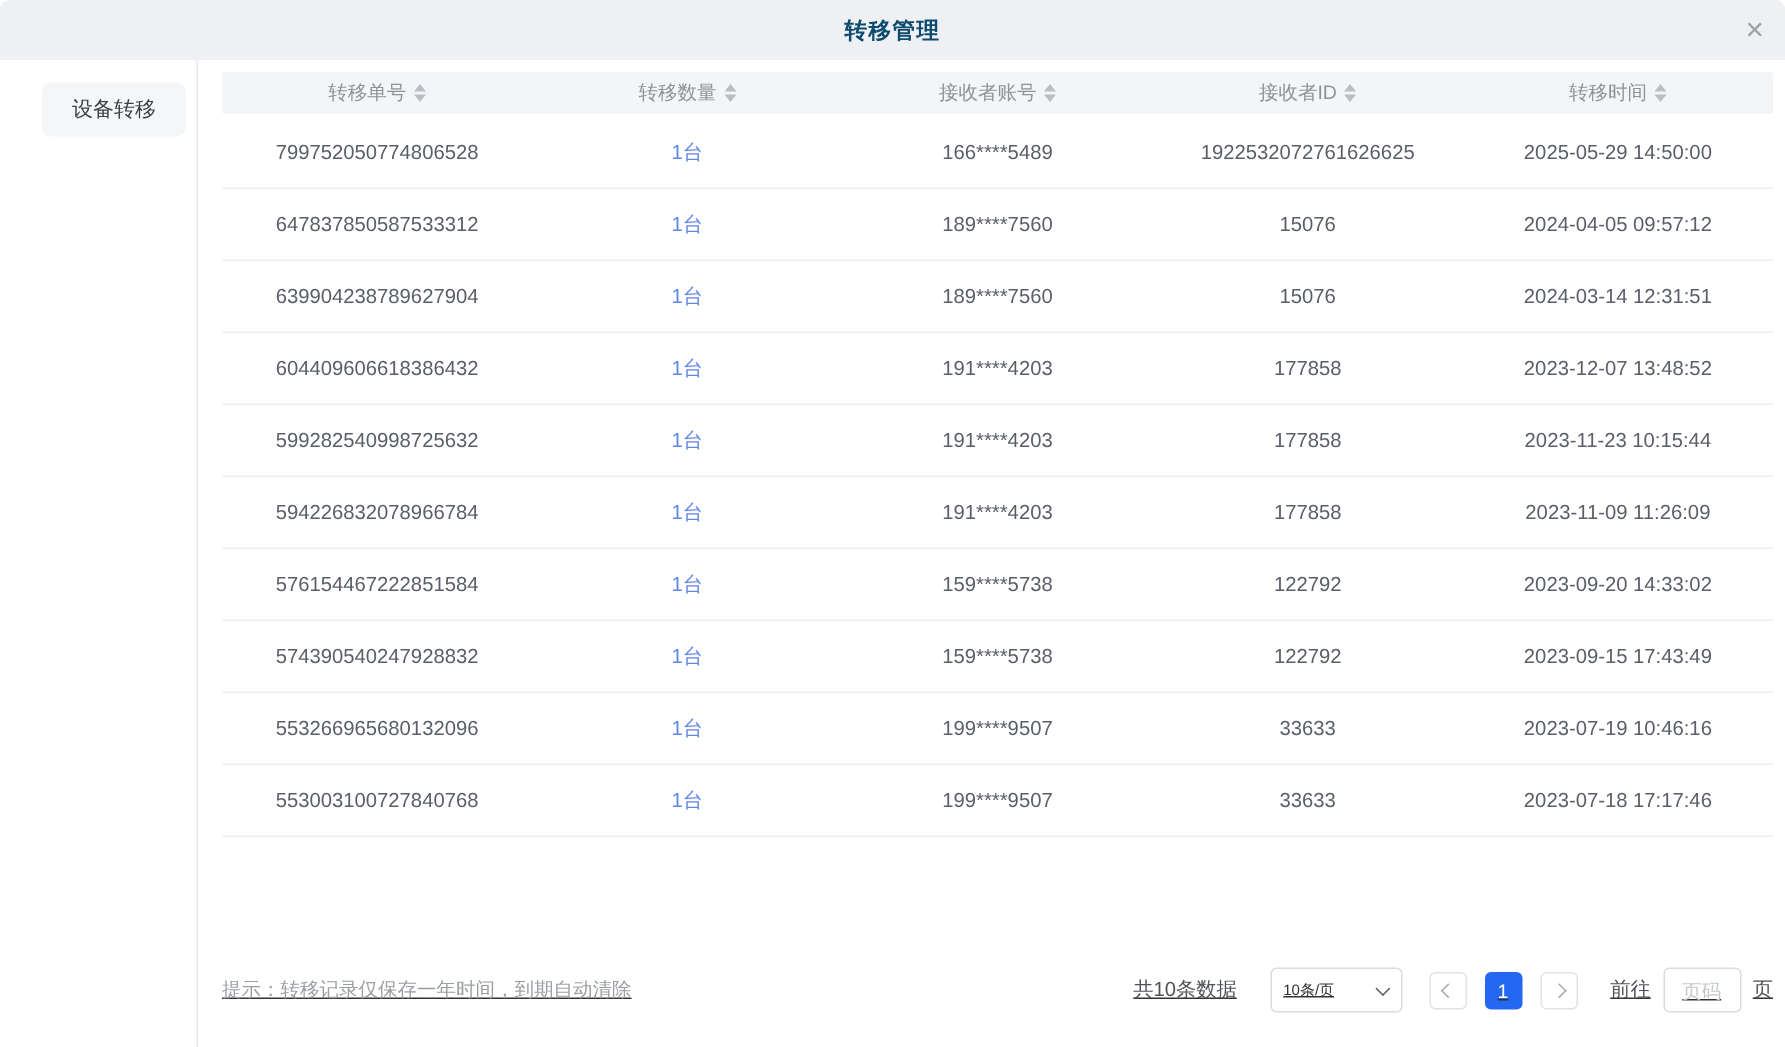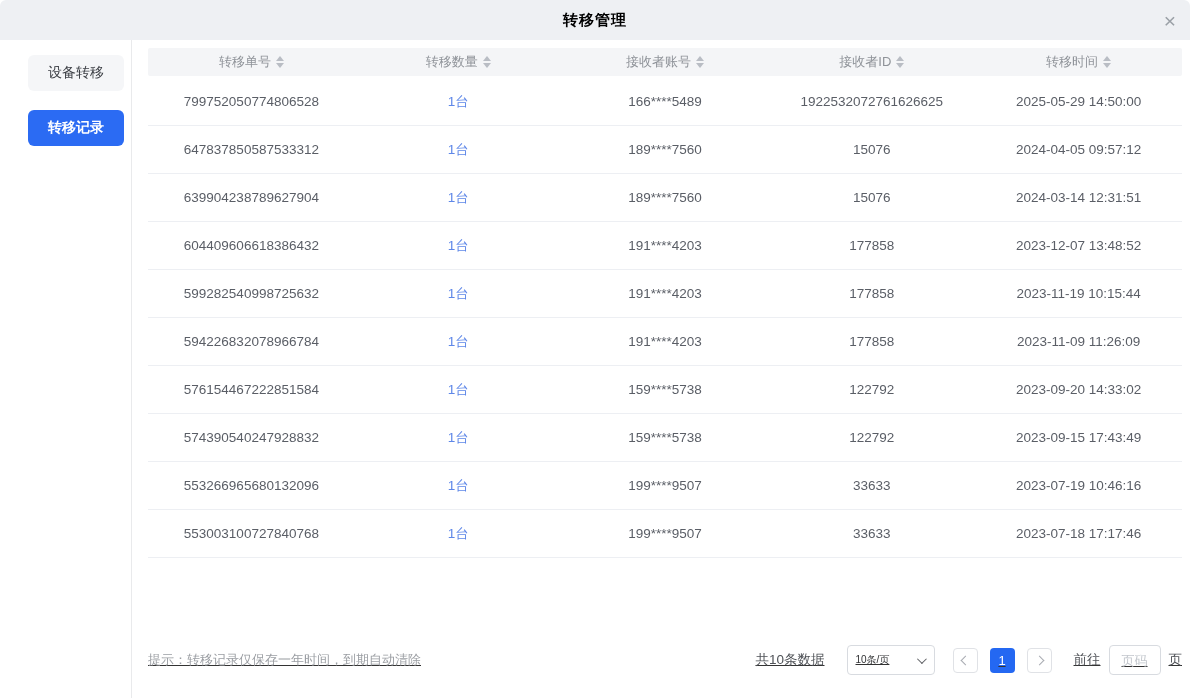--- a/index.html
+++ b/index.html
@@ -13,21 +13,21 @@
   
   .topbar {
     height: 40px;
     background: #eef0f3;
     border-radius: 6px 6px 0 0;
     display: flex;
     align-items: center;
     justify-content: center;
     position: relative;
   }
-  .topbar-title { font-size: 15px; font-weight: 700; color: #000000; letter-spacing: 1px; }
+  .topbar-title { font-size: 15px; font-weight: 700; color: #0c4a6e; letter-spacing: 1px; }
   .close-btn {
     position: absolute;
     right: 14px; top: 50%;
     transform: translateY(-50%);
     font-size: 21px;
     color: #9aa0a6;
     line-height: 1;
     cursor: pointer;
     font-weight: 400;
   }
@@ -160,21 +160,20 @@
 
 <div class="topbar">
   <span class="topbar-title">转移管理</span>
   <span class="close-btn">×</span>
 </div>
 
 <div class="dialog-body">
 
   <div class="sidebar">
     <div class="side-btn">设备转移</div>
-    <div class="side-btn active">转移记录</div>
   </div>
 
   <div class="main">
 
     <div class="thead">
       <div class="th">
         <span>转移单号</span>
         <span class="sort-caret">
             <i class="up"></i>
             <i class="down"></i>
@@ -237,21 +236,21 @@
         <div class="td qty-link">1台</div>
         <div class="td">191****4203</div>
         <div class="td">177858</div>
         <div class="td">2023-12-07 13:48:52</div>
       </div>
       <div class="trow">
         <div class="td">599282540998725632</div>
         <div class="td qty-link">1台</div>
         <div class="td">191****4203</div>
         <div class="td">177858</div>
-        <div class="td">2023-11-19 10:15:44</div>
+        <div class="td">2023-11-23 10:15:44</div>
       </div>
       <div class="trow">
         <div class="td">594226832078966784</div>
         <div class="td qty-link">1台</div>
         <div class="td">191****4203</div>
         <div class="td">177858</div>
         <div class="td">2023-11-09 11:26:09</div>
       </div>
       <div class="trow">
         <div class="td">576154467222851584</div>

